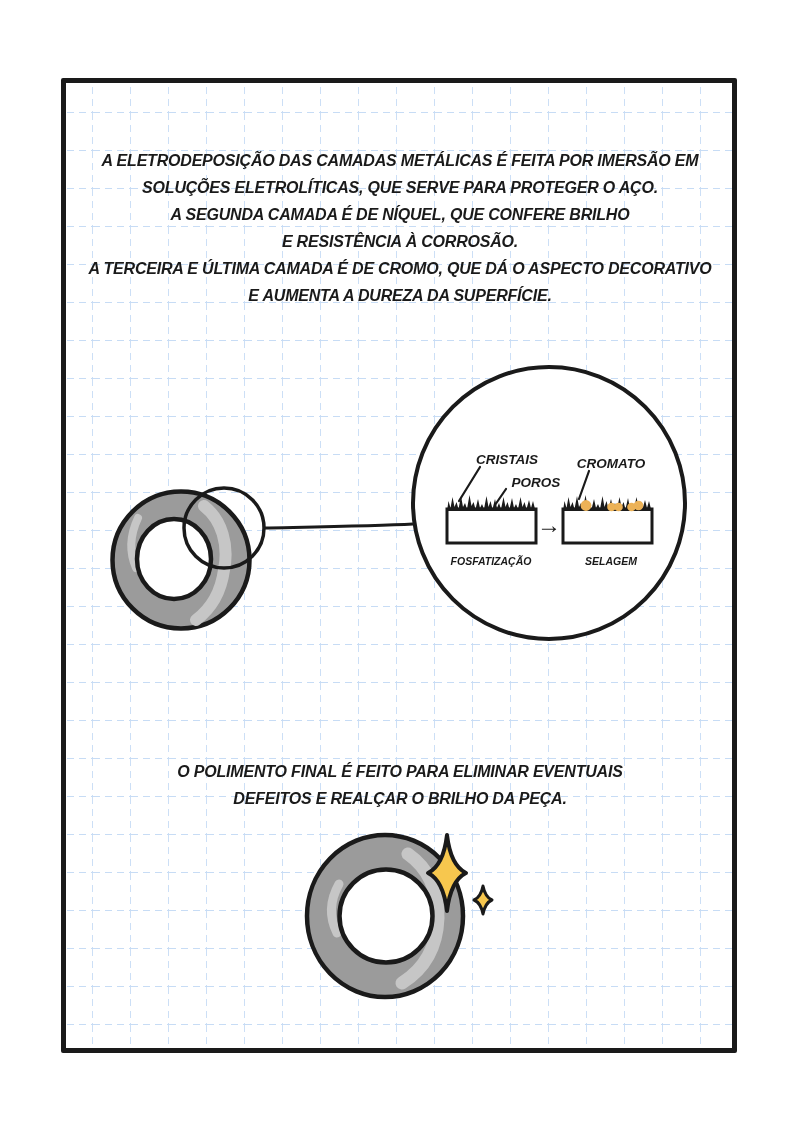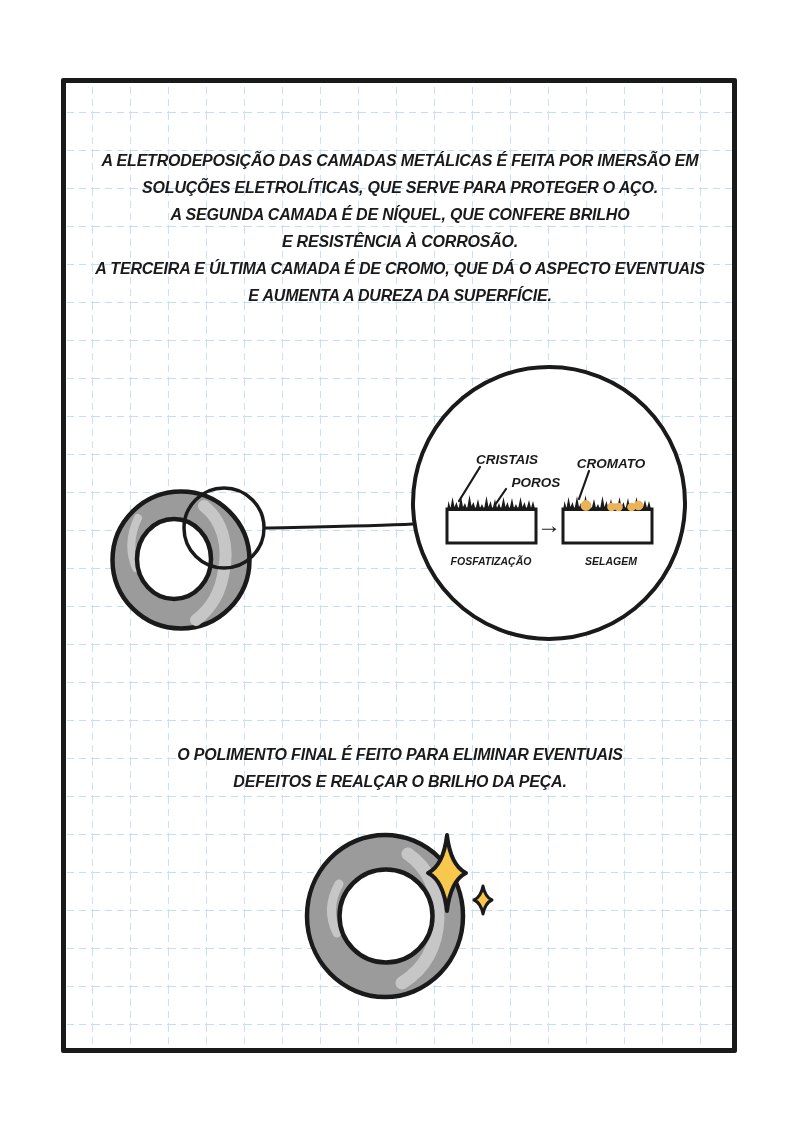--- a/index.html
+++ b/index.html
@@ -13,21 +13,21 @@
     overflow:hidden;border-radius:2px;
   }
   .grid-svg{position:absolute;inset:0;width:100%;height:100%;}
   .art{position:absolute;left:0;top:0;width:800px;height:1135px;}
   .caption{
     position:absolute;left:67px;width:666px;text-align:center;
     font-weight:bold;font-style:italic;font-size:16px;line-height:27px;
     letter-spacing:-0.2px;white-space:pre;color:#1a1a1a;
   }
   #intro{top:147px;}
-  #polish{top:741px;}
+  #polish{top:758px;}
   .lbl{
     font-family:"Liberation Sans",sans-serif;font-weight:bold;font-style:italic;
     fill:#1a1a1a;text-anchor:middle;
   }
 </style>
 </head>
 <body>
 
 <div class="frame">
   <svg class="grid-svg" xmlns="http://www.w3.org/2000/svg">
@@ -92,16 +92,16 @@
     <circle cx="386" cy="916" r="46.5" fill="#ffffff" stroke="#1a1a1a" stroke-width="4.5"></circle>
     <path transform="translate(447,873)" d="M0,-38 Q3.6,-7.6 19,0 Q3.6,7.6 0,38 Q-3.6,7.6 -19,0 Q-3.6,-7.6 0,-38 Z" stroke="#1a1a1a" stroke-width="4" stroke-linejoin="round" fill="#f7c74e"></path>
     <path transform="translate(483,900)" d="M0,-14 Q2.2,-2.8 9,0 Q2.2,2.8 0,14 Q-2.2,2.8 -9,0 Q-2.2,-2.8 0,-14 Z" stroke="#1a1a1a" stroke-width="3" stroke-linejoin="round" fill="#f7c74e"></path>
   </g>
 </svg>
 
 <div id="intro" class="caption">A ELETRODEPOSIÇÃO DAS CAMADAS METÁLICAS É FEITA POR IMERSÃO EM
 SOLUÇÕES ELETROLÍTICAS, QUE SERVE PARA PROTEGER O AÇO.
 A SEGUNDA CAMADA É DE NÍQUEL, QUE CONFERE BRILHO
 E RESISTÊNCIA À CORROSÃO.
-A TERCEIRA E ÚLTIMA CAMADA É DE CROMO, QUE DÁ O ASPECTO EVENTUAIS
+A TERCEIRA E ÚLTIMA CAMADA É DE CROMO, QUE DÁ O ASPECTO DECORATIVO
 E AUMENTA A DUREZA DA SUPERFÍCIE.</div>
 <div id="polish" class="caption">O POLIMENTO FINAL É FEITO PARA ELIMINAR EVENTUAIS
 DEFEITOS E REALÇAR O BRILHO DA PEÇA.</div>
 
 </body></html>

